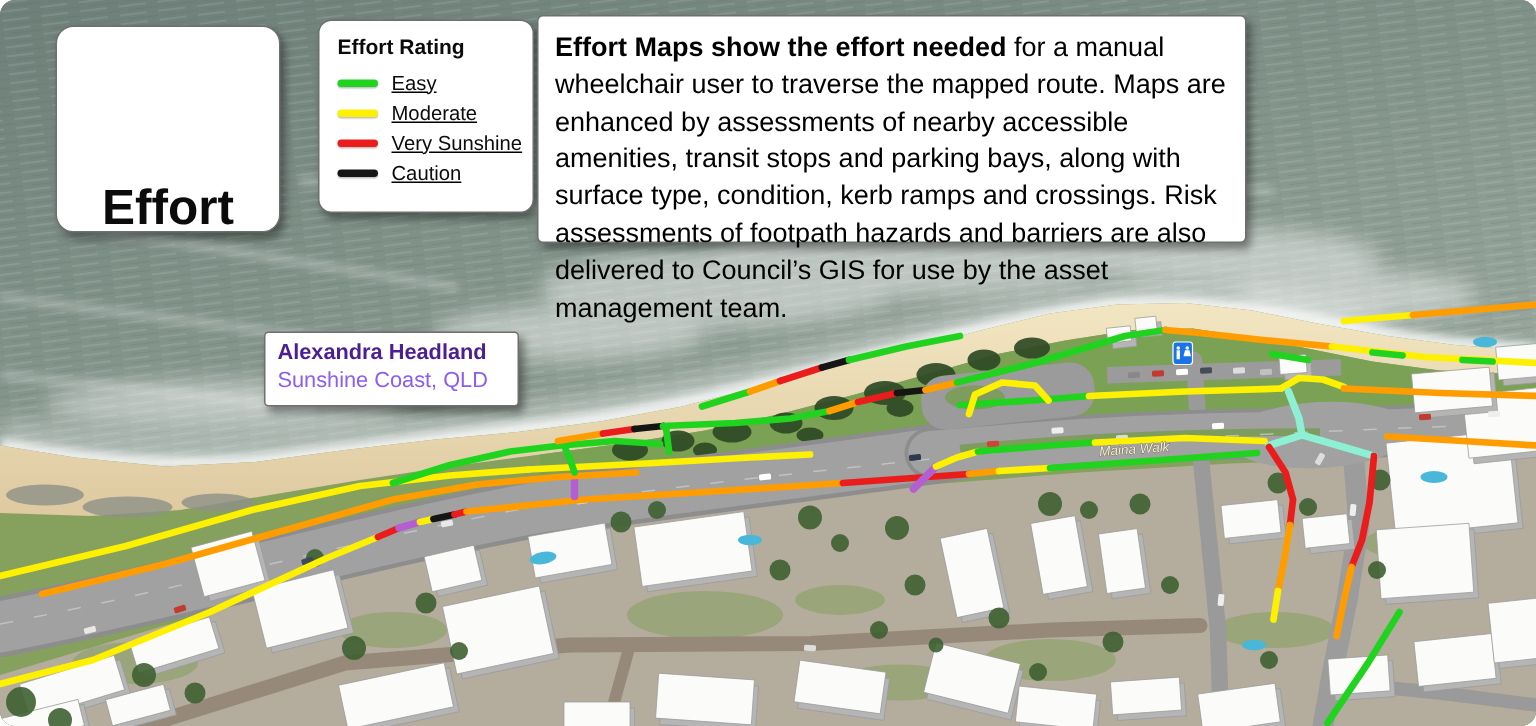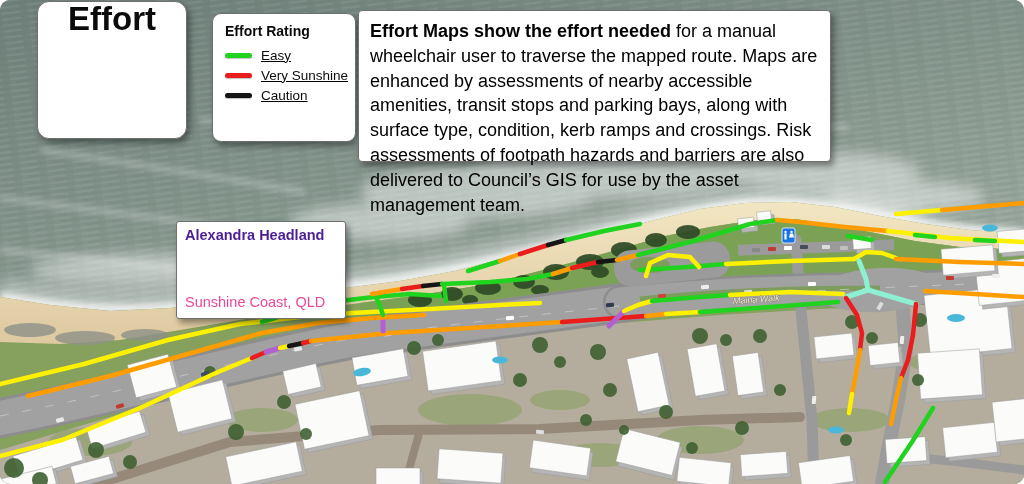--- a/index.html
+++ b/index.html
@@ -1,31 +1,31 @@
 <!DOCTYPE html>
 <html><head>
 <meta charset="utf-8">
 <style>
   html,body{margin:0;padding:0;background:#ffffff;font-family:"Liberation Sans",sans-serif;}
   #stage{position:relative;width:1024px;height:484px;border-radius:10px;overflow:hidden;background:#7d8d85;}
   #map-svg{position:absolute;left:0;top:0;}
   .card{position:absolute;background:#ffffff;border:1px solid #6f6f6f;box-shadow:3px 4px 6px rgba(0,0,0,.40);}
-  #title-card{left:37px;top:1px;width:148px;height:136px;border-radius:12px;display:flex;flex-direction:column;align-items:center;justify-content:space-between;gap:14px;}
+  #title-card{left:37px;top:17px;width:148px;height:136px;border-radius:12px;display:flex;flex-direction:column;align-items:center;justify-content:flex-end;gap:14px;}
   #title-card .t-line{font-size:33px;font-weight:bold;color:#0b0b0b;line-height:1;}
   #legend-card{left:199px;top:13px;width:144px;height:129px;border-radius:9px;padding:8px 10px;box-sizing:border-box;margin-left:13px;}
   #legend-title{font-size:14px;font-weight:bold;color:#0b0b0b;margin:1px 0 6px 2px;}
   .lg-row{display:flex;align-items:center;height:20px;text-decoration:underline;}
   .lg-swatch{width:27px;height:5px;border-radius:3px;margin:0 9px 0 2px;flex:0 0 auto;box-shadow:0 1px 1px rgba(0,0,0,.25);}
   .lg-label{font-size:13.5px;color:#0b0b0b;white-space:nowrap;}
   #description-card{left:358px;top:10px;width:473px;height:152px;border-radius:4px;padding:8px 11px;box-sizing:border-box;}
   #description-card .desc{font-size:18px;line-height:1.38;color:#000000;}
   #description-card .desc b{font-weight:bold;}
   #location-card{left:176px;top:221px;width:auto;min-width:170px;border-radius:3px;padding:4px 10px 6px 8px;box-sizing:border-box;}
   #location-name{font-size:14.5px;font-weight:bold;color:#4c1d95;line-height:1.3;}
-  #location-region{font-size:14.5px;color:#ec4899;line-height:1.3;margin-top:48px;}
+  #location-region{font-size:14.5px;color:#8b5cf6;line-height:1.3;}
 </style>
 </head>
 <body>
 
 <div id="stage">
 
   <svg id="map-svg" width="1024" height="484" viewBox="0 0 1024 484">
     <defs>
       <linearGradient id="oceanG" x1="0" y1="0" x2="0.7" y2="1">
         <stop offset="0" stop-color="#6e7f79"></stop>
@@ -417,20 +417,24 @@
   </div>
 
   <div class="card" id="legend-card">
     <div id="legend-title">Effort Rating</div>
     <div id="legend-rows">
         <div class="lg-row">
           <span class="lg-swatch" style="background: rgb(31, 211, 31);"></span>
           <span class="lg-label">Easy</span>
         </div>
         <div class="lg-row">
+          <span class="lg-swatch" style="background: rgb(253, 240, 0);"></span>
+          <span class="lg-label">Moderate</span>
+        </div>
+        <div class="lg-row">
           <span class="lg-swatch" style="background: rgb(234, 28, 28);"></span>
           <span class="lg-label">Very Sunshine</span>
         </div>
         <div class="lg-row">
           <span class="lg-swatch" style="background: rgb(21, 21, 21);"></span>
           <span class="lg-label">Caution</span>
         </div>
       </div>
   </div>
 

